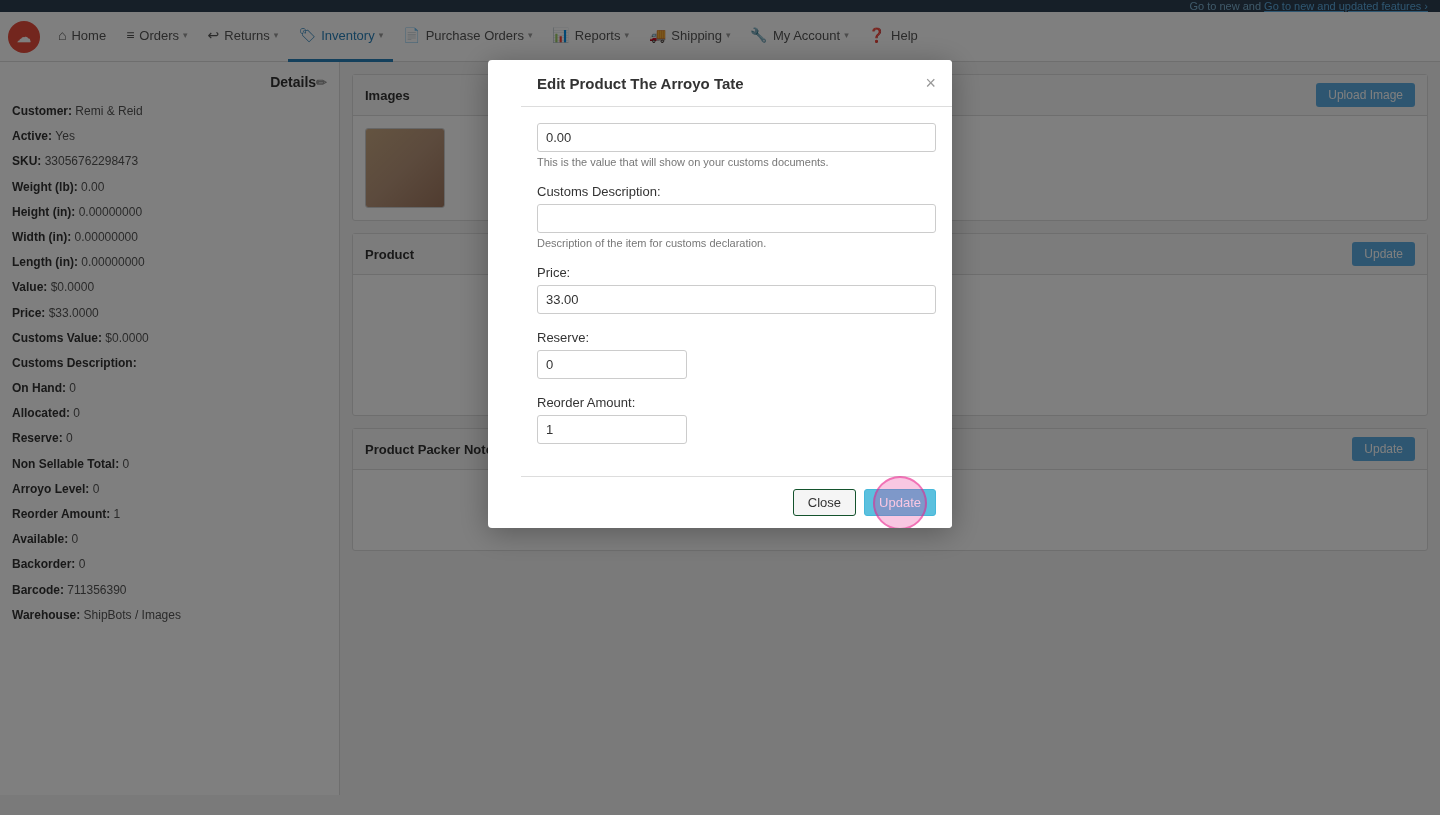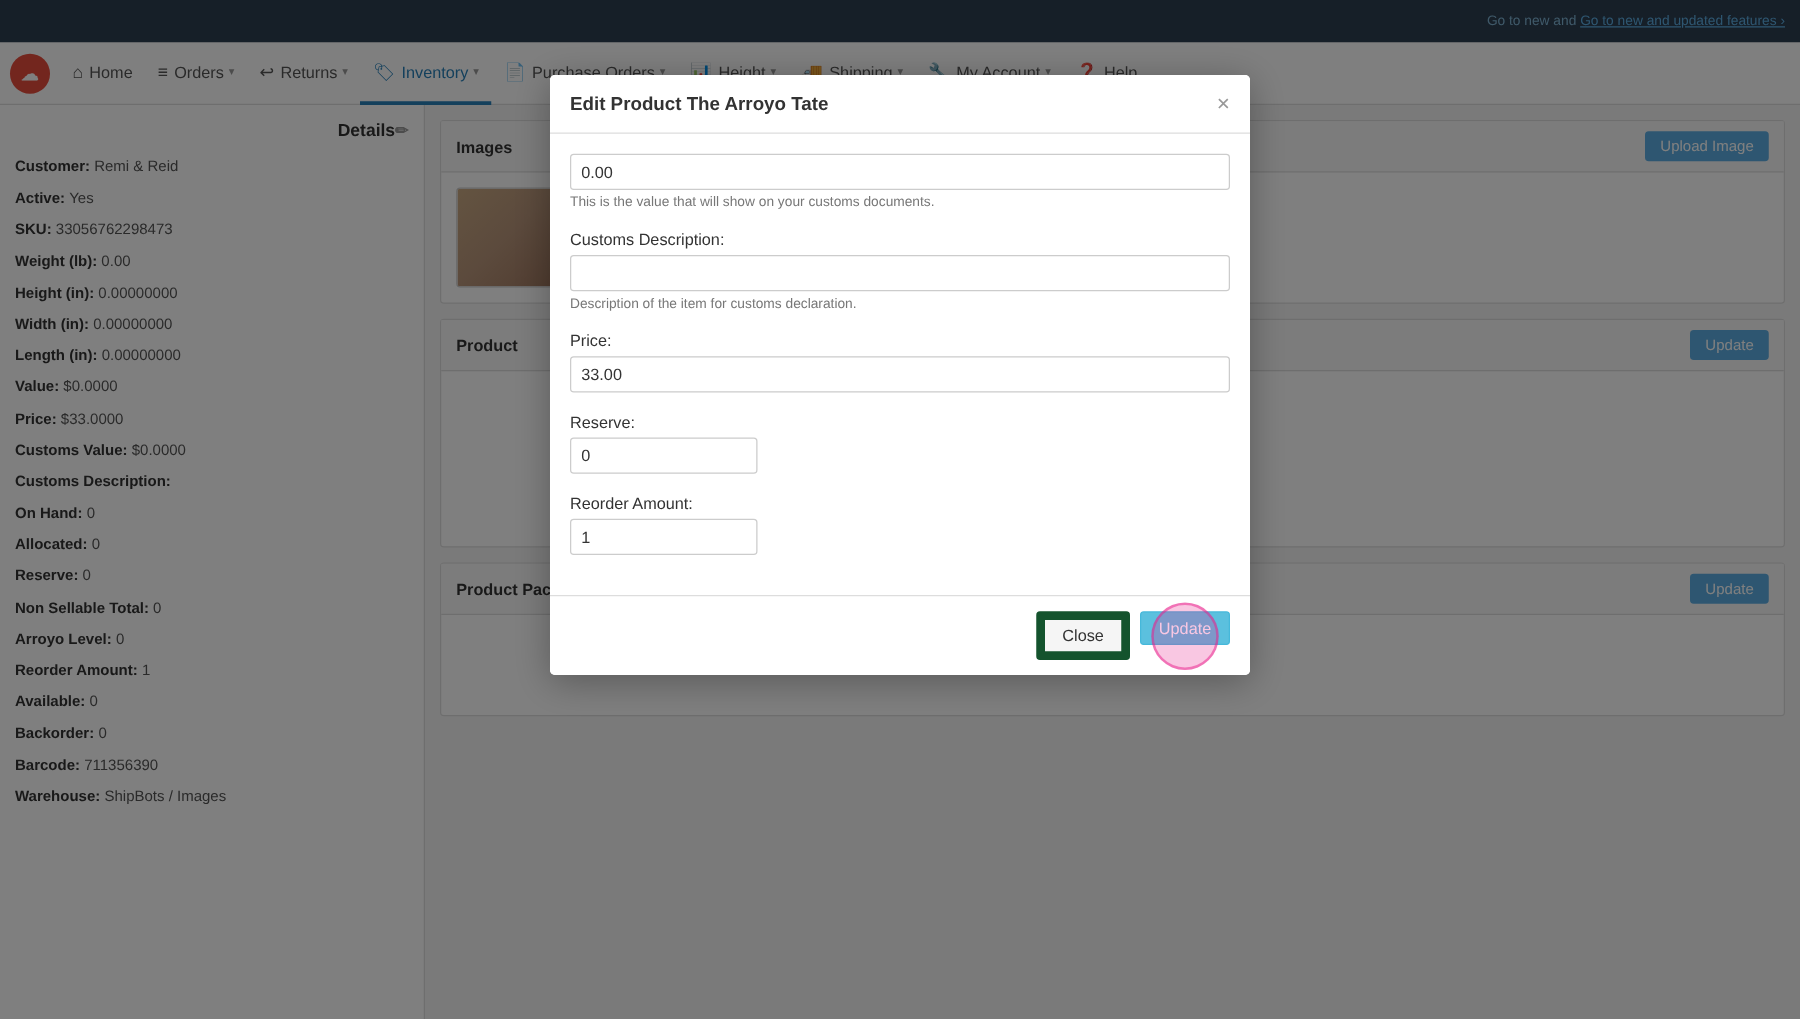--- a/index.html
+++ b/index.html
@@ -3,21 +3,21 @@
   <meta charset="utf-8">
   <style>
     * { box-sizing: border-box; margin: 0; padding: 0; }
     body { font-family: -apple-system, BlinkMacSystemFont, 'Segoe UI', sans-serif; font-size: 13px; background: #f5f5f5; color: #333; }
 
     
     .top-banner {
       background: #2c3e50;
       color: #7fb3d3;
       font-size: 11px;
-      padding: 11px 12px;
+      padding: 0 12px;
       text-align: right;
     }
     .top-banner a { color: #5dade2; text-decoration: underline; cursor: pointer; }
 
     
     .navbar {
       background: #fff;
       border-bottom: 1px solid #ddd;
       display: flex;
       align-items: center;
@@ -105,25 +105,26 @@
       background: rgba(0,0,0,0.5);
       display: flex; align-items: flex-start; justify-content: center;
       z-index: 1000;
       padding-top: 60px;
     }
 
     
     .modal {
       background: #fff;
       border-radius: 4px;
-      width: 560px;
+      width: 464px;
       max-height: 80vh;
       display: flex; flex-direction: column;
       box-shadow: 0 5px 30px rgba(0,0,0,0.3);
       overflow: hidden;
+      padding-left: 33px;
     }
     .modal-header {
       padding: 14px 16px;
       border-bottom: 1px solid #ddd;
       display: flex; align-items: center; justify-content: space-between;
       background: #fff;
     }
     .modal-title { font-size: 15px; font-weight: 600; color: #333; }
     .modal-close {
       background: none; border: none; font-size: 18px; cursor: pointer; color: #999;
@@ -149,21 +150,21 @@
       border: 1px solid #ccc; border-radius: 3px;
       font-size: 13px; color: #333;
       outline: none;
     }
     .form-hint { font-size: 11px; color: #777; margin-top: 4px; }
     .form-control-sm { width: 150px; }
 
     
     .btn-close-modal {
       background: #f5f5f5; color: #333;
-      border: 7px solid #14532d; border-radius: 3px;
+      border: 1px solid #14532d; border-radius: 3px;
       padding: 5px 14px; font-size: 13px; cursor: pointer;
     }
     .btn-update-modal {
       background: #5bc0de; color: white;
       border: 1px solid #46b8da; border-radius: 3px;
       padding: 5px 14px; font-size: 13px; cursor: pointer;
       position: relative;
     }
 
     
@@ -212,21 +213,21 @@
       <span>Inventory</span>
       <span class="caret">▾</span>
     </div>
     <div class="nav-item">
       <span class="nav-icon">📄</span>
       <span>Purchase Orders</span>
       <span class="caret">▾</span>
     </div>
     <div class="nav-item">
       <span class="nav-icon">📊</span>
-      <span>Height</span>
+      <span>Reports</span>
       <span class="caret">▾</span>
     </div>
     <div class="nav-item">
       <span class="nav-icon">🚚</span>
       <span>Shipping</span>
       <span class="caret">▾</span>
     </div>
     <div class="nav-item">
       <span class="nav-icon">🔧</span>
       <span>My Account</span>

